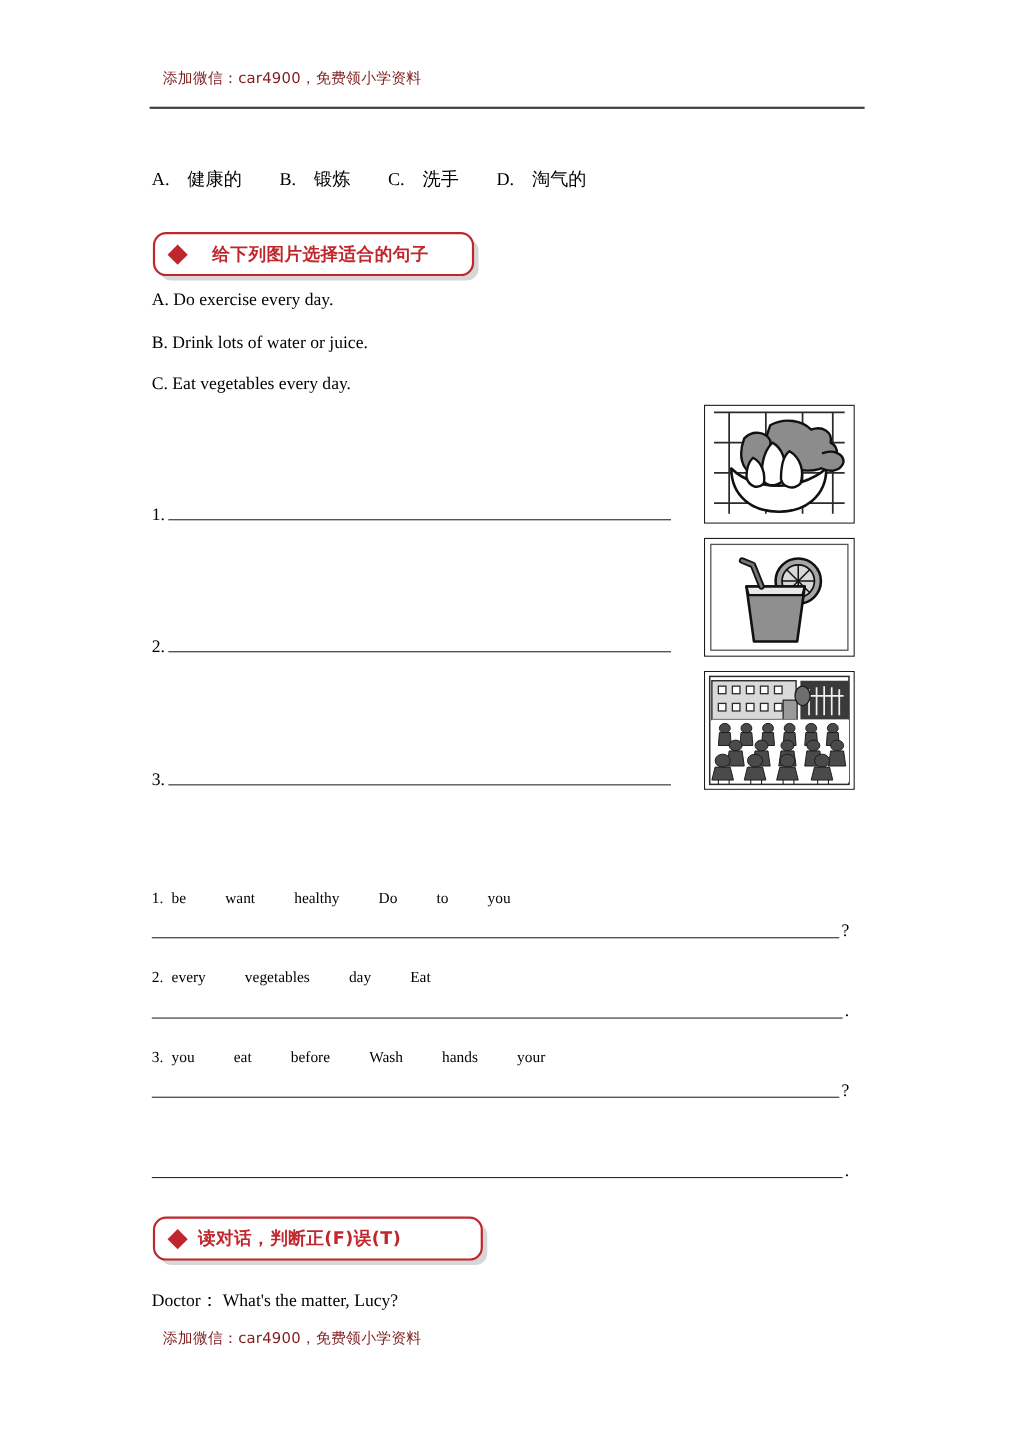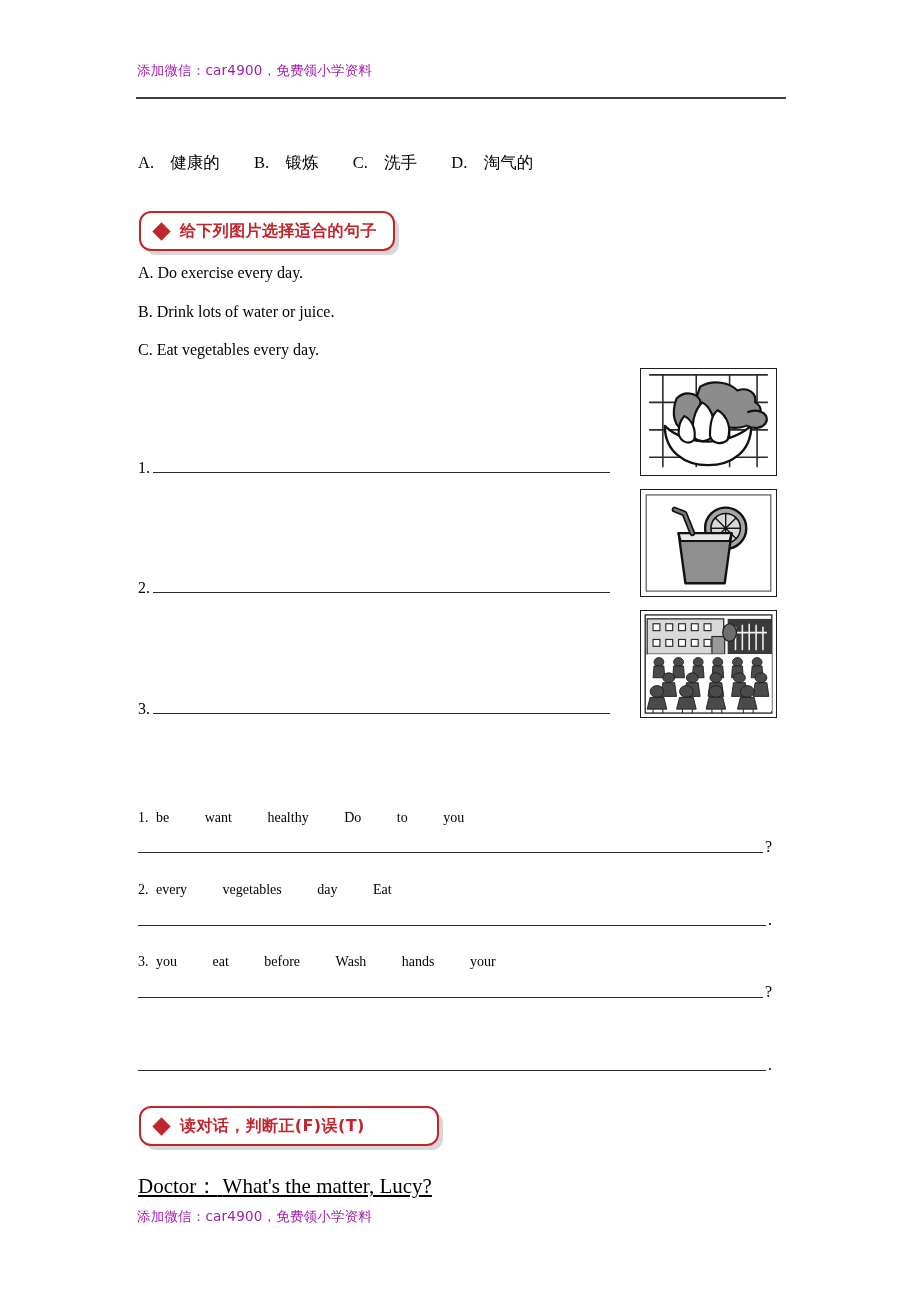--- a/index.html
+++ b/index.html
@@ -18,24 +18,24 @@
   .page {
     position: absolute;
     left: 0; top: 0;
     width: 920px;
     height: 1302px;
   }
 
   
   .watermark {
     position: absolute;
-    left: 137px;
+    left: 148px;
     font-family: "DejaVu Sans", "Liberation Sans", sans-serif;
     font-size: 13.5px;
-    color: #a21caf;
+    color: #7f1d1d;
     white-space: nowrap;
     letter-spacing: 0.2px;
   }
   .watermark-top { top: 62px; }
   .watermark-bottom { top: 1208px; }
 
   
   .top-rule {
     position: absolute;
     left: 136px;
@@ -153,23 +153,22 @@
     flex: 0 0 auto;
     font-size: 16px;
     line-height: 12px;
     padding-left: 2px;
   }
 
   
   .dialogue {
     position: absolute;
     left: 138px;
-    font-size: 21px;
-    white-space: nowrap;
-    text-decoration: underline;
+    font-size: 16px;
+    white-space: nowrap;
   }
 </style>
 </head>
 <body>
 
 <div class="page">
 
   <div class="watermark watermark-top">添加微信：car4900，免费领小学资料</div>
 
   <div class="top-rule"></div>
@@ -185,21 +184,21 @@
     <span class="gap"></span>
     <span class="opt">C.</span>
     <span class="gap" style="width:8px"></span>
     <span class="opt">洗手</span>
     <span class="gap"></span>
     <span class="opt">D.</span>
     <span class="gap" style="width:8px"></span>
     <span class="opt">淘气的</span>
   </div>
 
-  <div class="section-pill" style="left:139px; top:211px; width:256px;">
+  <div class="section-pill" style="left:139px; top:211px; width:292px;gap:13px;">
     <span class="pill-diamond"></span>
     <span class="pill-label">给下列图片选择适合的句子</span>
   </div>
 
   <div class="sentence" style="top:264px;">A. Do exercise every day.</div>
   <div class="sentence" style="top:303px;">B. Drink lots of water or juice.</div>
   <div class="sentence" style="top:341px;">C. Eat vegetables every day.</div>
 
   <div class="art-frame" style="left:640px; top:368px;">
     <svg viewBox="0 0 137 108" xmlns="http://www.w3.org/2000/svg">

